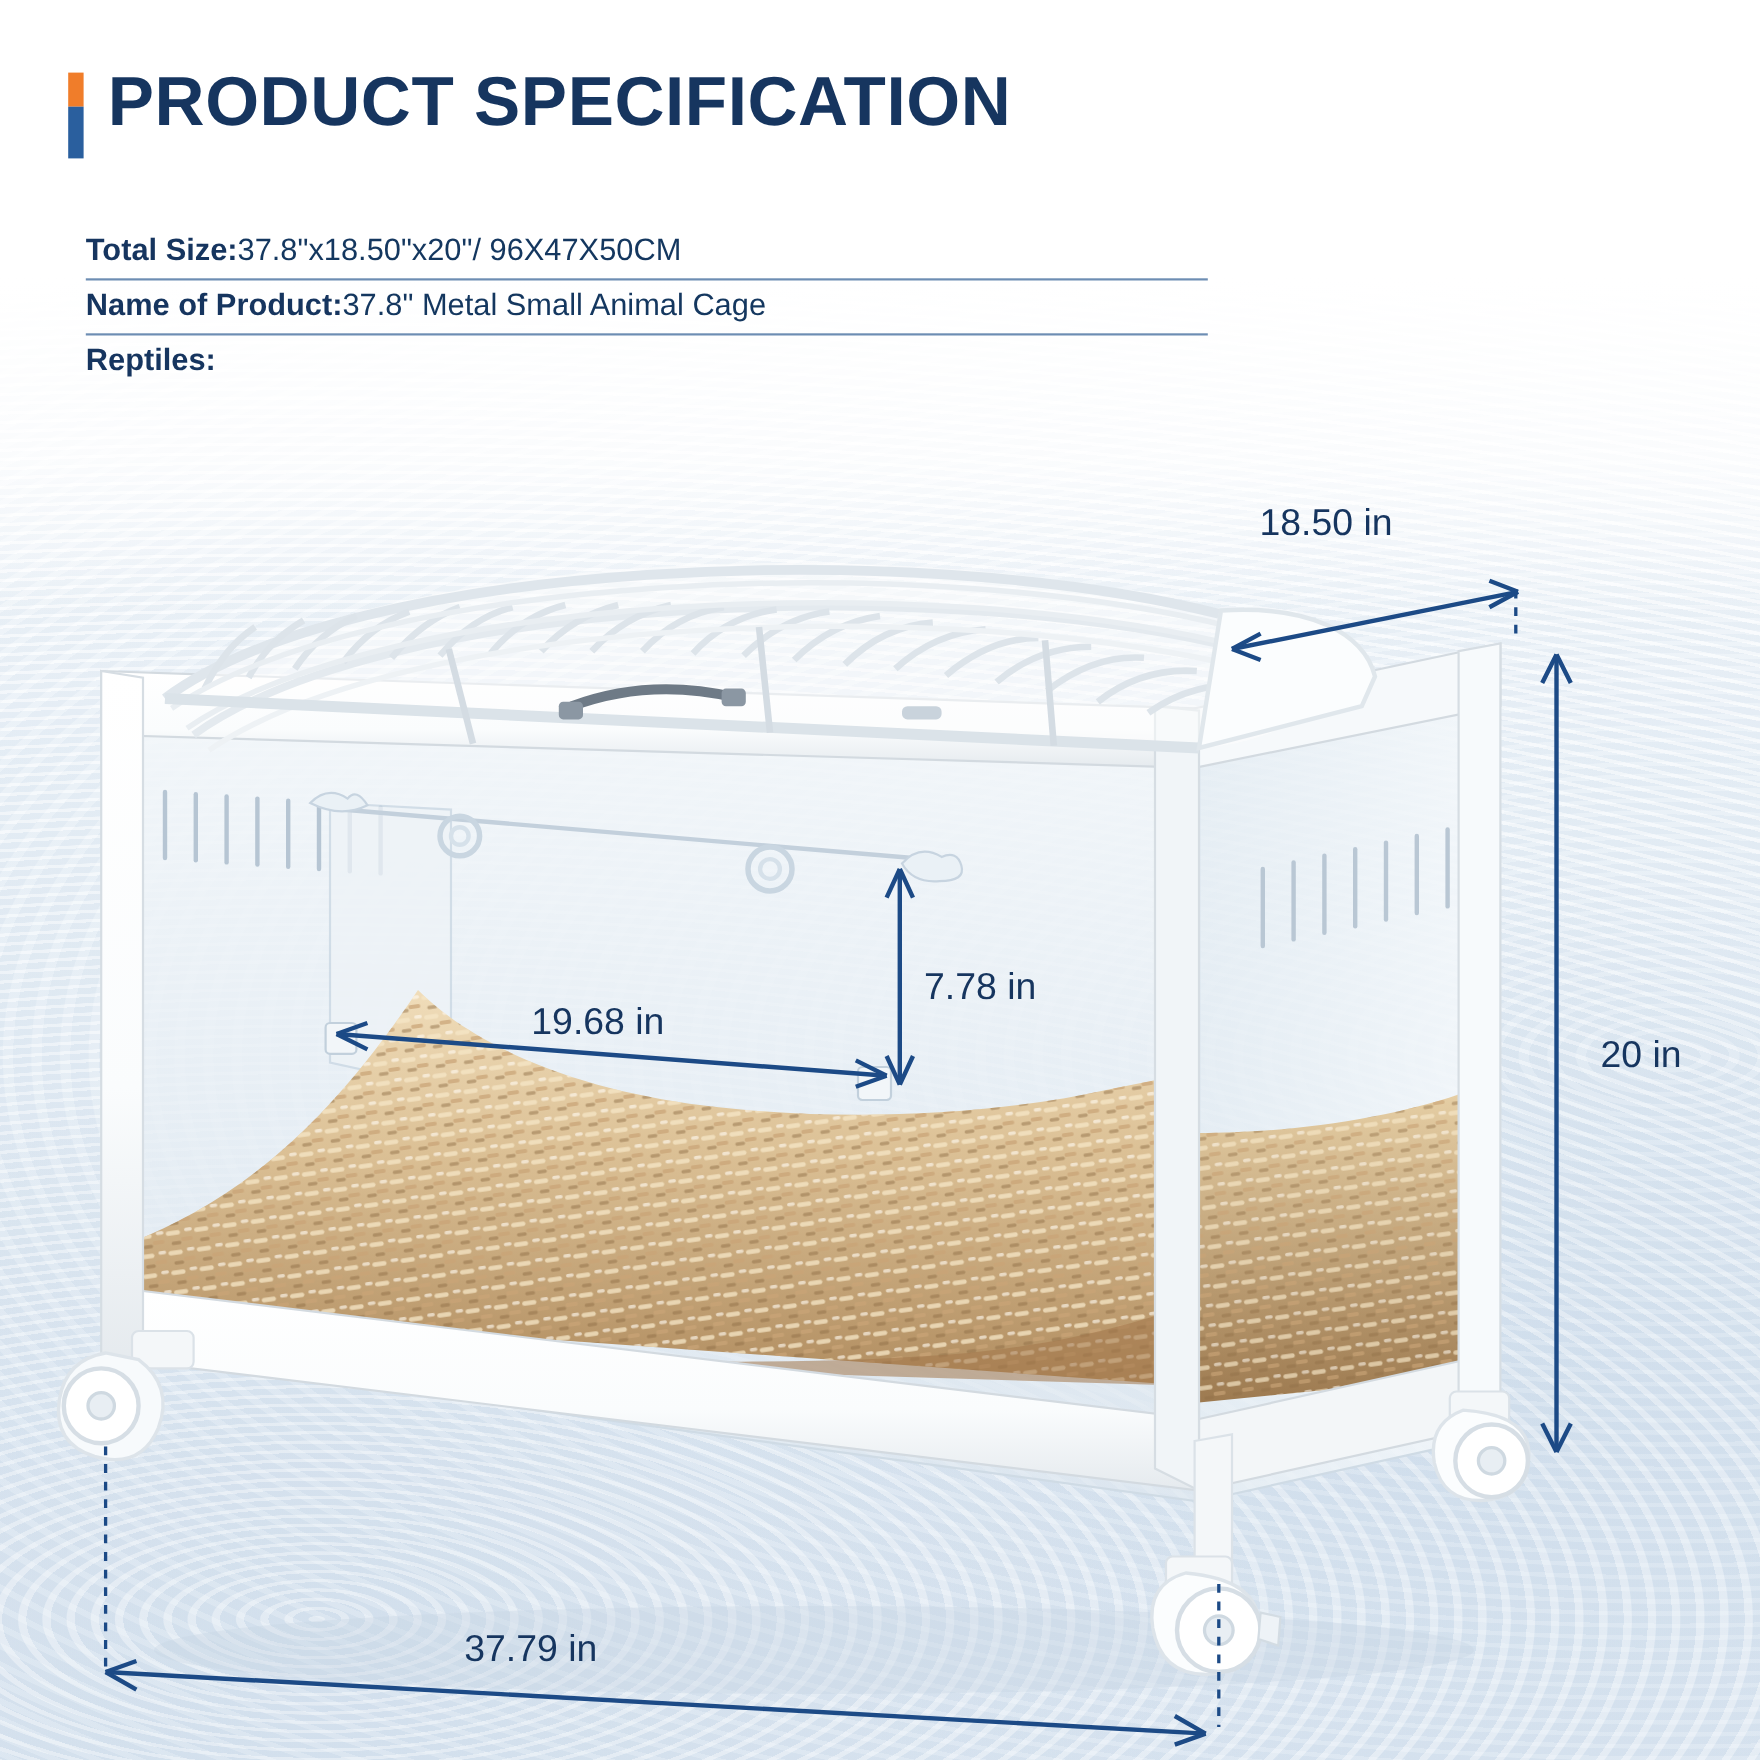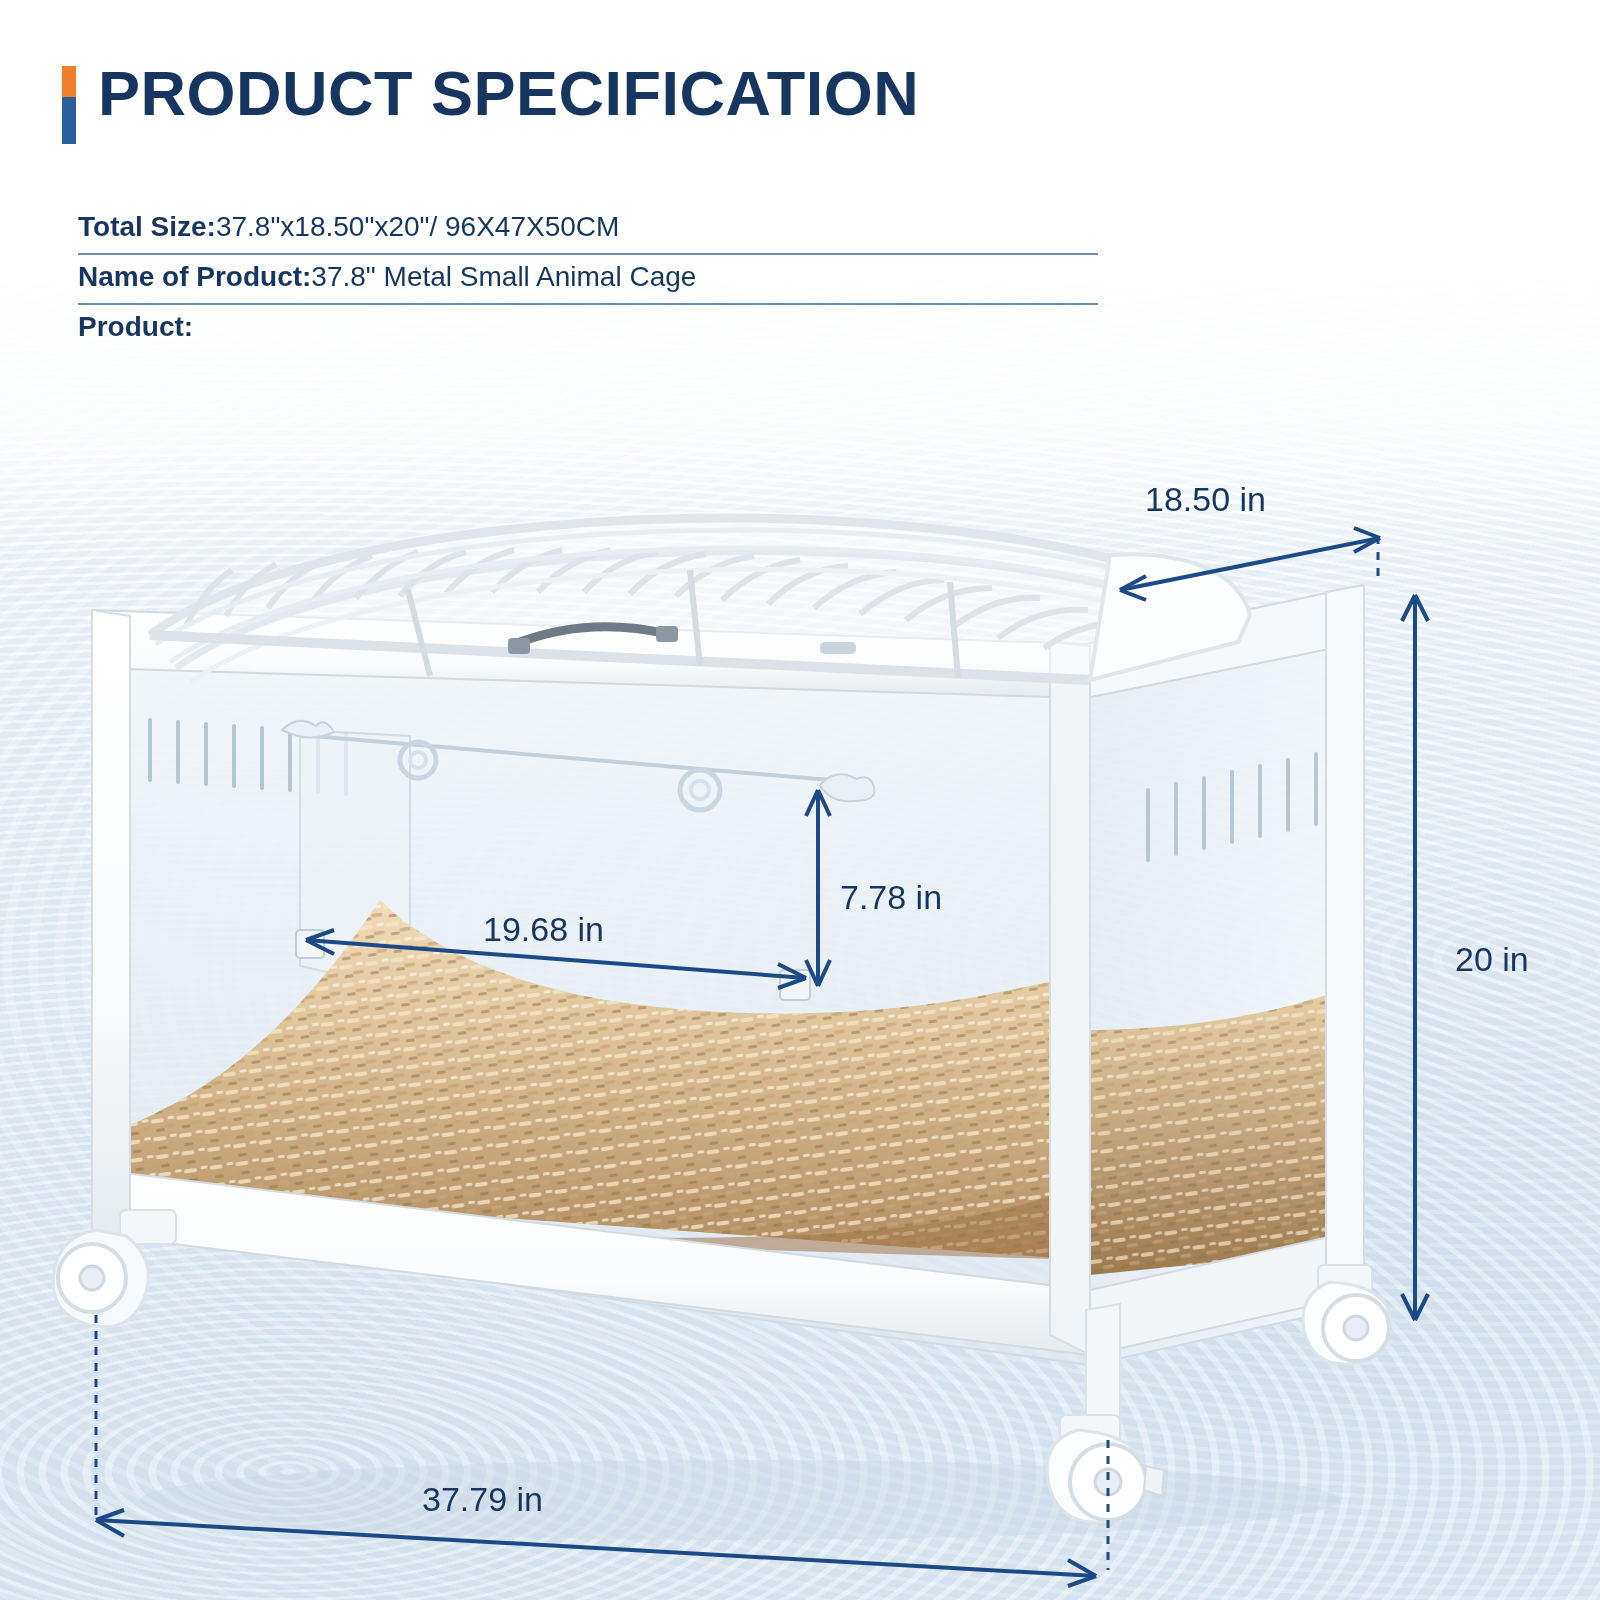--- a/index.html
+++ b/index.html
@@ -113,21 +113,21 @@
   .prod-svg { display: block; }
 
   
   .dim {
     position: absolute;
     color: #16355f;
     font-size: 34px;
     font-weight: normal;
     white-space: nowrap;
   }
-  .dim-depth { left: 1145px; top: 480px; }
+  .dim-depth { left: 1145px; top: 456px; }
   .dim-height { left: 1455px; top: 940px; }
   .dim-width  { left: 422px;  top: 1480px; }
   .dim-inner-w { left: 483px; top: 910px; }
   .dim-inner-h { left: 840px; top: 878px; }
 </style>
 </head>
 <body>
 
 <div class="page">
   <div class="ripples"></div>
@@ -144,21 +144,21 @@
   <div class="specs">
     <div class="spec-row">
       <span class="spec-label">Total Size:</span>
       <span class="spec-value">37.8"x18.50"x20"/  96X47X50CM</span>
     </div>
     <div class="spec-row">
       <span class="spec-label">Name of Product:</span>
       <span class="spec-value"> 37.8" Metal Small Animal Cage</span>
     </div>
     <div class="spec-row">
-      <span class="spec-label">Product:</span>
+      <span class="spec-label">Reptiles:</span>
     </div>
   </div>
 
   <div class="product">
     <svg class="prod-svg" width="1600" height="1170" viewBox="0 0 1600 1170" xmlns="http://www.w3.org/2000/svg">
       <defs>
         <linearGradient id="glass" x1="0" y1="0" x2="0" y2="1">
           <stop offset="0%" stop-color="#f3f7fa" stop-opacity="0.92"></stop>
           <stop offset="55%" stop-color="#e8eff5" stop-opacity="0.80"></stop>
           <stop offset="100%" stop-color="#dfe8f0" stop-opacity="0.72"></stop>

